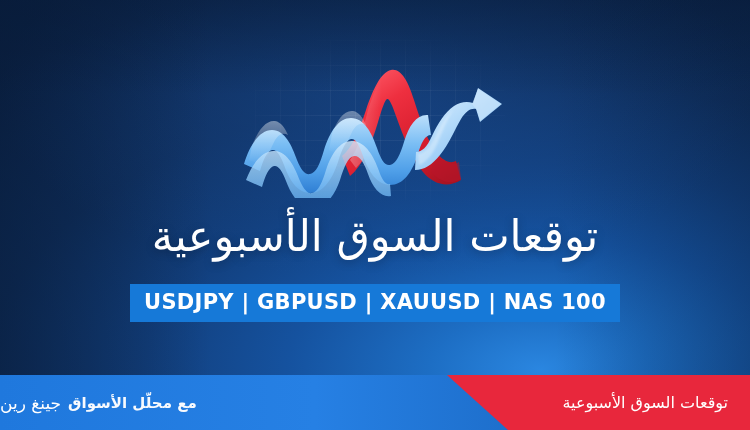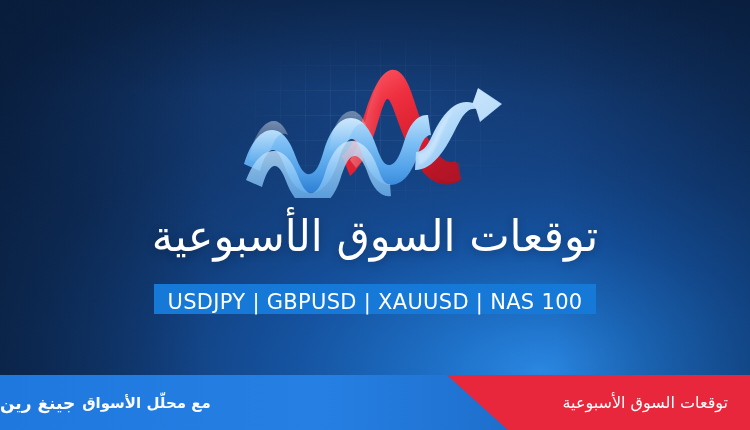--- a/index.html
+++ b/index.html
@@ -75,23 +75,23 @@
     position:absolute;
     left:0; right:0; top:284px;
     text-align:center;
   }
   .badge {
     display:inline-block;
     background:#1679d8;
     color:#ffffff;
     font-size:21px;
     line-height:1;
-    font-weight:400;
+    font-weight:700;
     letter-spacing:.3px;
-    padding:8px 14px 1px;
+    padding:8px 14px 9px;
     white-space:nowrap;
   }
 
   
   .footer {
     position:absolute;
     left:0; right:0; bottom:0;
     height:55px;
     overflow:hidden;
   }
@@ -110,21 +110,21 @@
     width:430px;
     display:flex; align-items:center; justify-content:flex-end;
     padding-right:20px;
     direction:rtl;
     gap:7px;
   }
   .footer-left .lbl {
     color:#ffffff; font-size:15px; font-weight:700; opacity:.97;
   }
   .footer-left .name {
-    color:#ffffff; font-size:17px; font-weight:700;
+    color:#ffffff; font-size:17px; font-weight:400;
   }
   .footer-right {
     position:absolute;
     right:22px; top:0; height:100%;
     display:flex; align-items:center;
     direction:rtl;
   }
   .footer-right .ftitle {
     color:#ffffff; font-size:16px; font-weight:400;
   }

